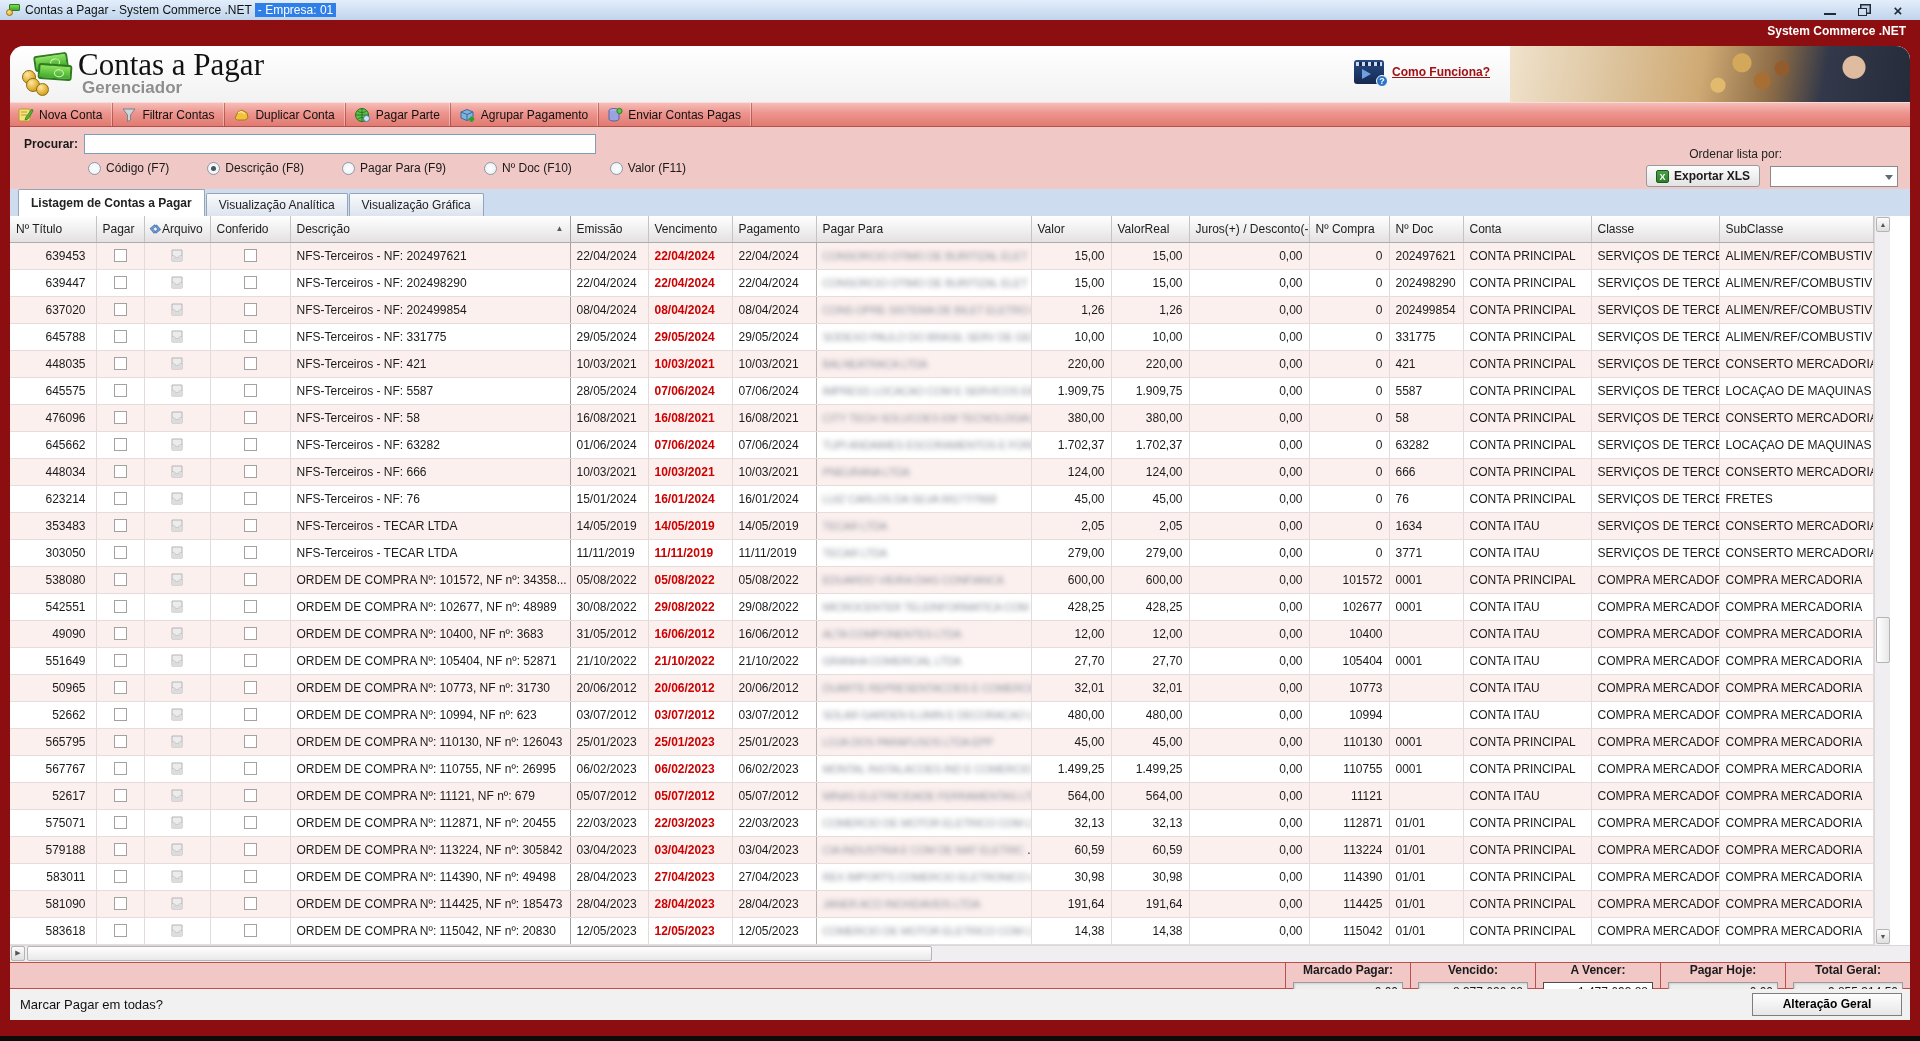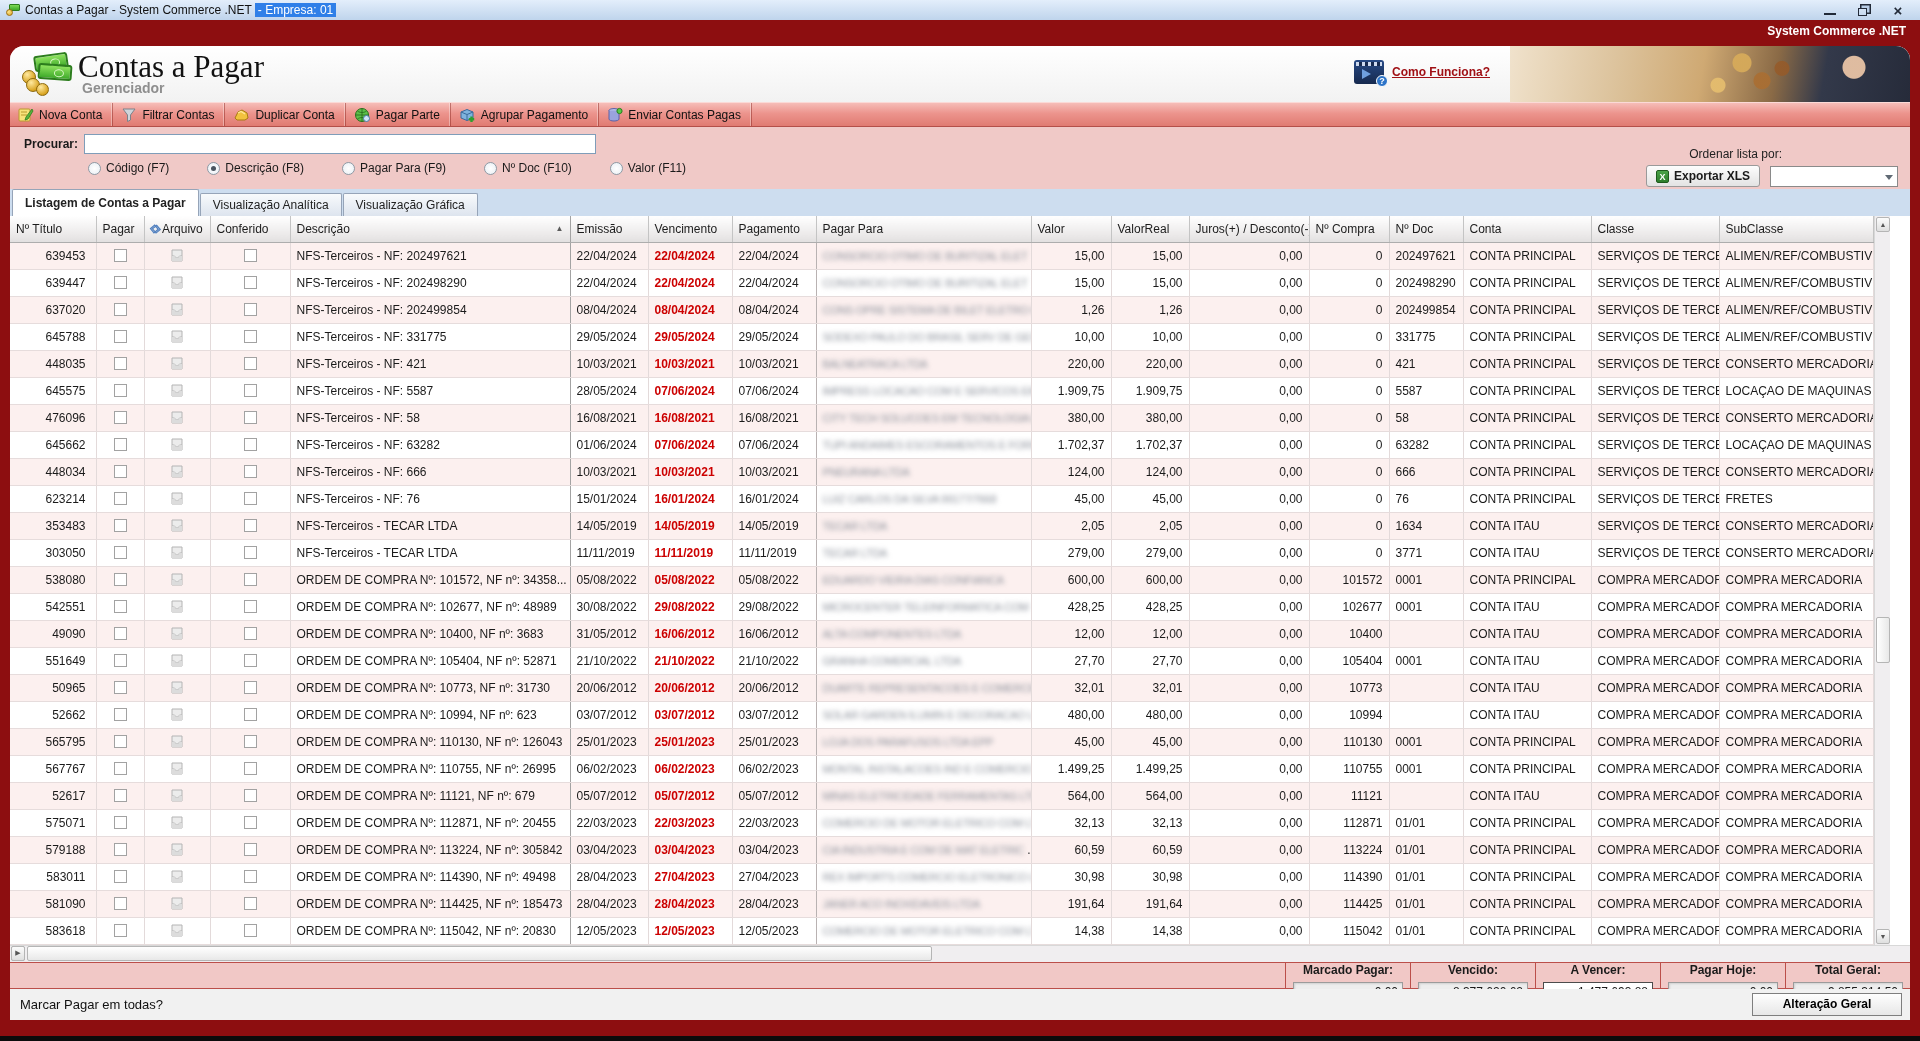--- a/index.html
+++ b/index.html
@@ -34,21 +34,21 @@
   .logo .bill1,.logo .bill2 { position:absolute; width:34px; height:16px; background:linear-gradient(#8fe35f,#3faa2a); border:2px solid #2c7d1d; border-radius:3px; }
   .logo .bill1 { left:12px; top:2px; transform:rotate(-8deg); }
   .logo .bill2 { left:16px; top:12px; transform:rotate(4deg); }
   .logo .bill1:after,.logo .bill2:after { content:""; position:absolute; left:45%; top:25%; width:8px; height:6px; border:1.5px solid #d7f5c3; border-radius:50%; }
   .logo .co1,.logo .co2,.logo .co3 { position:absolute; border-radius:50%; background:radial-gradient(circle at 35% 30%, #ffe9a0, #d9a421 70%, #a87a12); border:1px solid #8d6a0e; }
   .logo .co1 { width:14px; height:14px; left:0; bottom:12px; }
   .logo .co2 { width:14px; height:14px; left:4px; bottom:4px; }
   .logo .co3 { width:13px; height:13px; left:14px; bottom:0; }
   .titleblock { margin-left:6px; }
   .apptitle { font-family:"Liberation Serif", serif; font-size:31px; line-height:30px; color:#111; }
-  .appsub { font-size:14px; font-weight:bold; color:#8e8e8e; margin-left:4px; margin-top:-2px; }
+  .appsub { font-size:17px; font-weight:bold; color:#8e8e8e; margin-left:4px; margin-top:-2px; }
   .howblock { position:absolute; right:420px; top:14px; display:flex; align-items:center; gap:8px; }
   .film-icon { width:30px; height:24px; position:relative; background:linear-gradient(#274a86,#16294e); border-radius:3px; }
   .film-icon:before { content:""; position:absolute; left:2px; top:2px; right:2px; height:4px; background:repeating-linear-gradient(90deg,#cdd9ee 0 3px,#16294e 3px 6px); }
   .film-icon .tri { position:absolute; left:8px; top:9px; width:0; height:0; border-left:9px solid #6fa0e0; border-top:5px solid transparent; border-bottom:5px solid transparent; }
   .film-icon .q { position:absolute; right:-4px; bottom:-3px; width:12px; height:12px; border-radius:50%; background:#2d74c8; border:1px solid #fff; color:#fff; font-size:9px; font-weight:bold; text-align:center; line-height:11px; }
   .howlink { color:#a01015; font-weight:bold; text-decoration:underline; font-size:12px; cursor:pointer; }
   .photo { position:absolute; right:0; top:0; width:400px; height:56px; background:
       radial-gradient(circle at 58% 30%, rgba(214,170,90,.95) 0 9px, rgba(0,0,0,0) 10px),
       radial-gradient(circle at 63% 62%, rgba(170,110,50,.9) 0 8px, rgba(0,0,0,0) 9px),
       radial-gradient(circle at 52% 70%, rgba(230,190,110,.9) 0 7px, rgba(0,0,0,0) 8px),
@@ -73,21 +73,21 @@
   .radio.sel .rdot:after { content:""; position:absolute; left:3px; top:3px; width:5px; height:5px; border-radius:50%; background:#4a5560; }
   .orderblock { position:absolute; right:12px; top:20px; width:430px; }
   .orderlabel { text-align:right; margin-right:116px; color:#222; margin-bottom:4px; }
   .orderrow { display:flex; justify-content:flex-end; align-items:center; gap:10px; }
   .xlsbtn { display:flex; align-items:center; gap:5px; height:22px; padding:0 9px; background:linear-gradient(#fdfdfd,#e3e3e3); border:1px solid #9a9a9a; border-radius:3px; font-weight:bold; cursor:pointer; }
   .xls-icon { width:13px; height:13px; background:linear-gradient(#4aa348,#2d7c2b); border:1px solid #1d5a1c; border-radius:2px; color:#fff; font-size:9px; font-weight:bold; text-align:center; line-height:12px; }
   .dropdown { width:128px; height:21px; background:#fff; border:1px solid #8a8a8a; position:relative; cursor:pointer; }
   .dropdown .arr { position:absolute; right:4px; top:8px; width:0; height:0; border-left:4px solid transparent; border-right:4px solid transparent; border-top:5px solid #606a74; }
 
   
-  .tabstrip { height:27px; background:#cdddef; display:flex; align-items:flex-end; padding-left:2px; gap:1px; flex:0 0 auto; }
+  .tabstrip { height:27px; background:#cdddef; display:flex; align-items:flex-end; padding-left:8px; gap:1px; flex:0 0 auto; }
   .tab { height:23px; padding:0 12px; display:flex; align-items:center; background:linear-gradient(#f8fafc,#dde4ee); border:1px solid #96a4b8; border-bottom:none; border-radius:2px 2px 0 0; cursor:pointer; color:#222; }
   .tab.active { height:27px; background:#fff; font-weight:bold; }
 
   
   .gridwrap { flex:0 0 auto; display:flex; background:#fff; }
   table.grid { table-layout:fixed; border-collapse:collapse; width:1864px; }
   .grid th { height:26px; background:linear-gradient(#ffffff,#eceaea 70%,#e2e0e0); border-right:1px solid #c4c4c4; border-bottom:1px solid #adadad; font-weight:normal; text-align:left; padding:0 6px; color:#1c1c1c; white-space:nowrap; overflow:hidden; position:relative; font-size:12px; }
   .grid td { height:27px; border-right:1px solid #e3dada; border-bottom:1px solid #e6dcdc; padding:0 6px; white-space:nowrap; overflow:hidden; font-size:12px; }
   .grid tbody tr:nth-child(odd) { background:#fcf0ef; }
   .grid tbody tr:nth-child(even) { background:#ffffff; }

